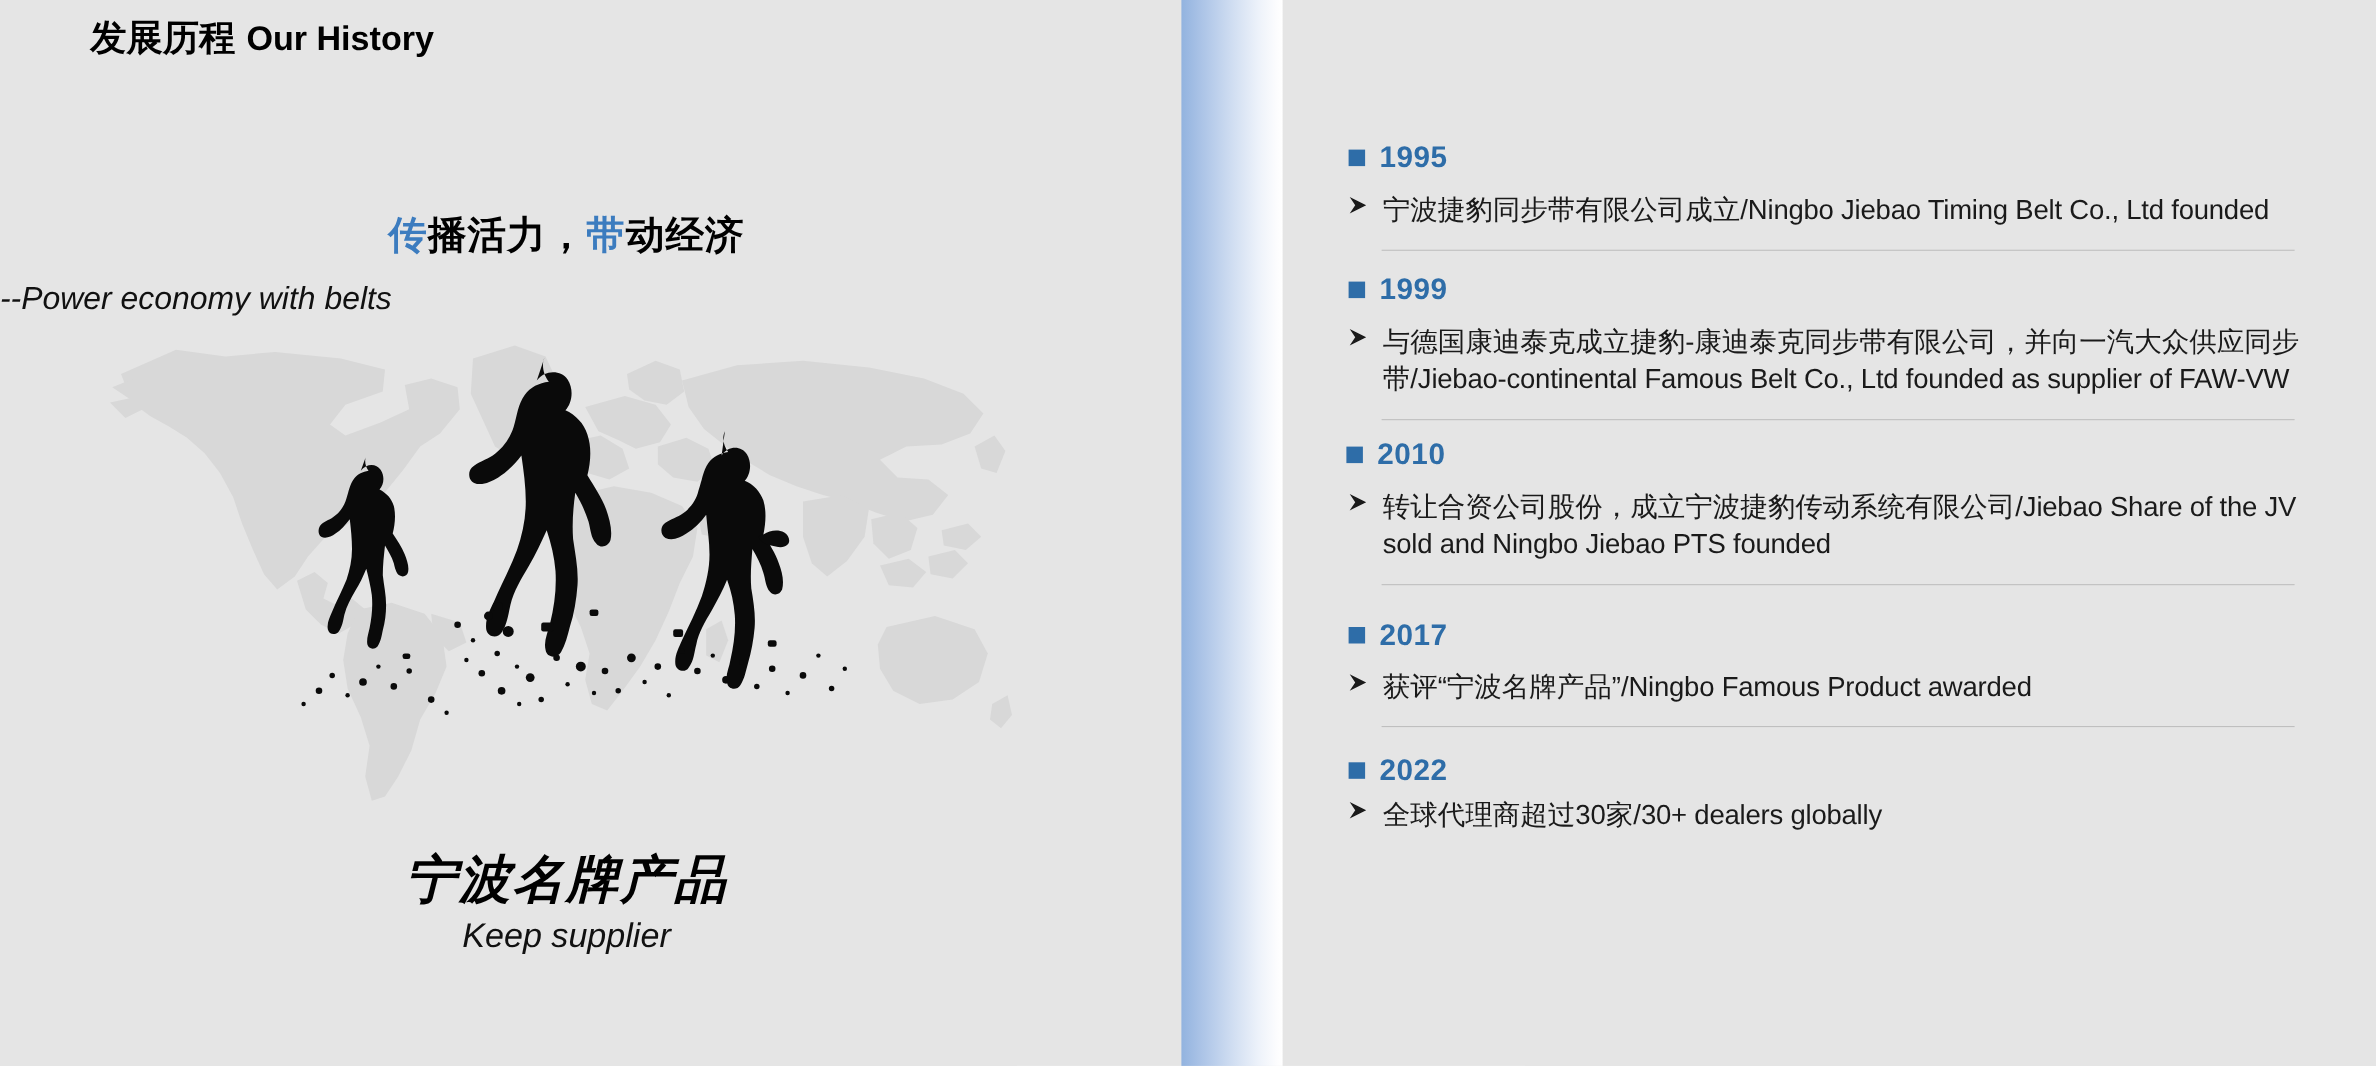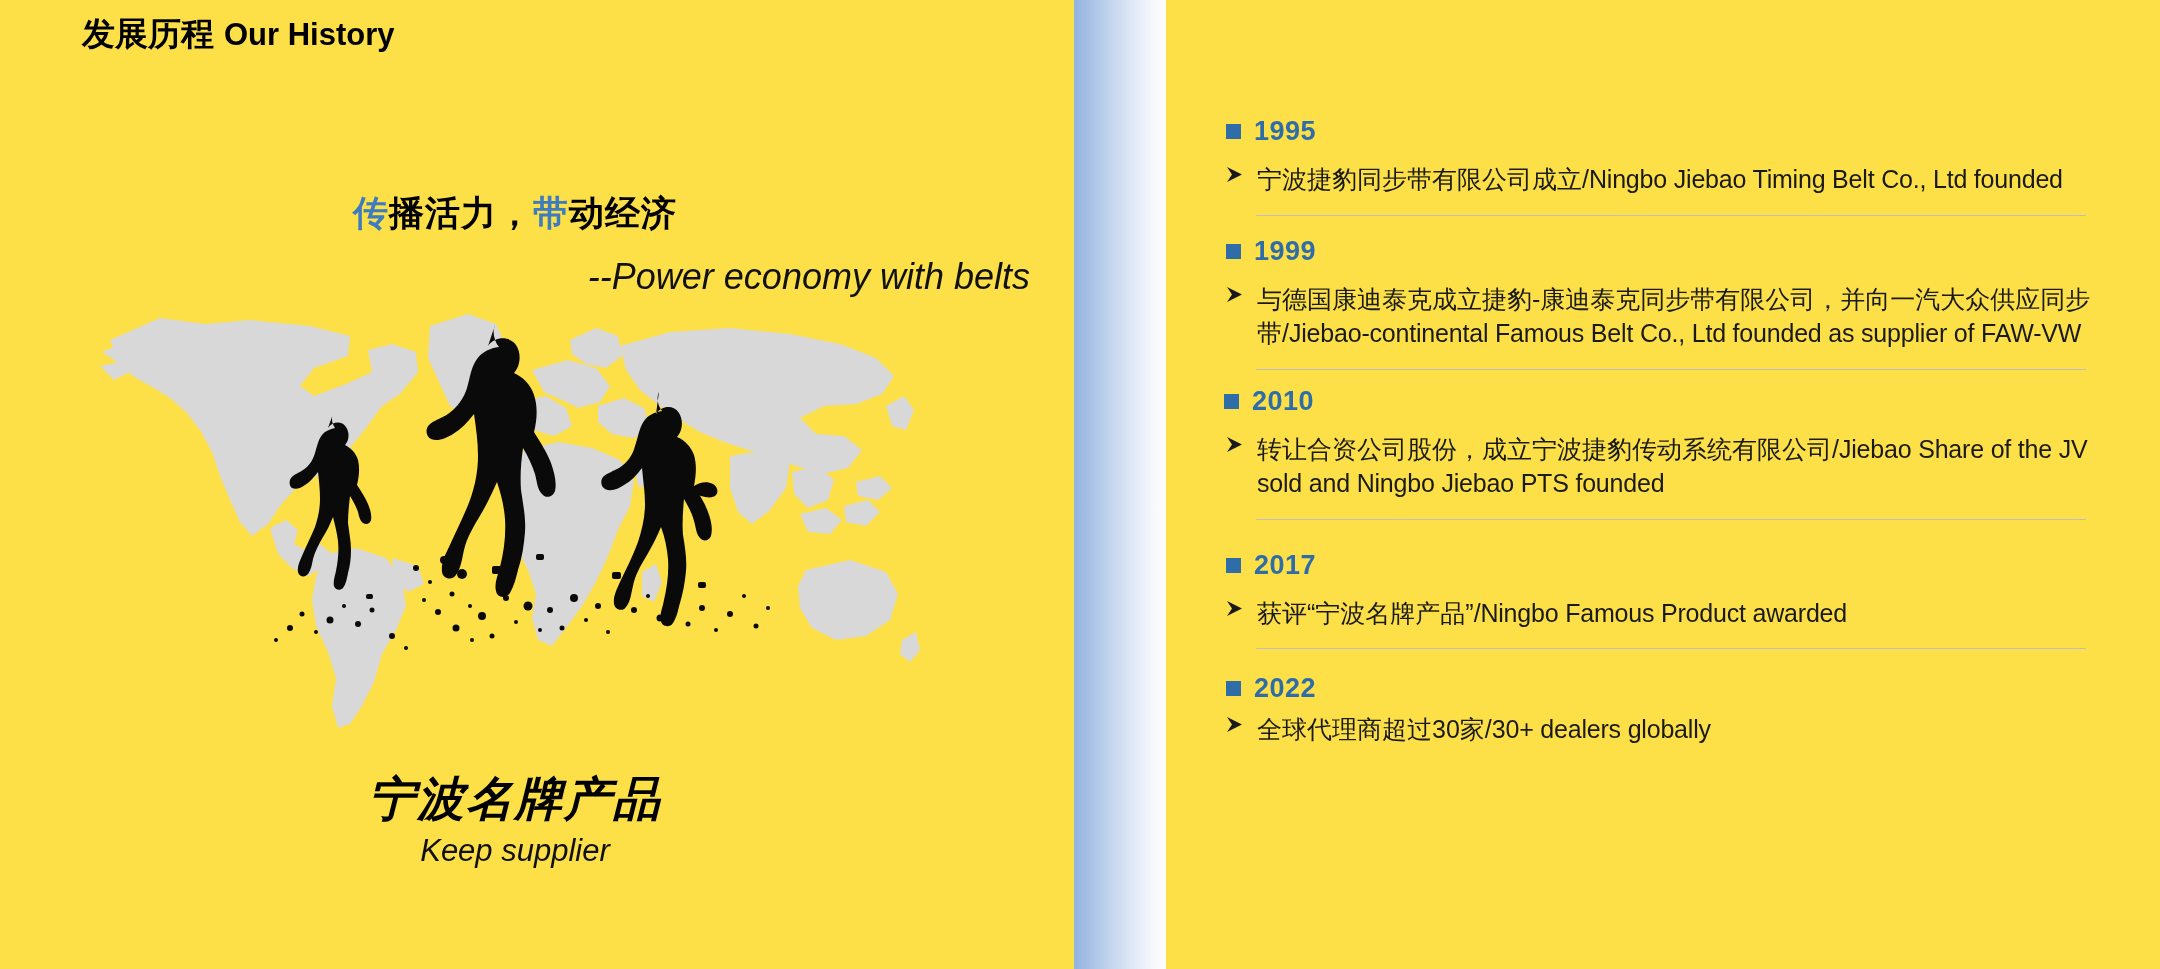--- a/index.html
+++ b/index.html
@@ -9,21 +9,21 @@
     height: 969px;
     background: #ffffff;
     font-family: "Liberation Sans", "DejaVu Sans", sans-serif;
     overflow: hidden;
   }
 
   #slide {
     position: relative;
     width: 2160px;
     height: 969px;
-    background: #fde047;
+    background: #e5e5e5;
   }
 
   
   #slide-title {
     position: absolute;
     left: 82px;
     top: 12px;
     font-size: 33px;
     font-weight: bold;
     color: #000000;
@@ -50,22 +50,22 @@
     font-weight: bold;
     color: #000000;
     letter-spacing: 1px;
   }
   #tagline-zh .hl { color: #3C7CBF; }
 
   #tagline-en {
     position: absolute;
     left: 0; top: 256px;
     width: 1030px;
-    text-align: right;
-    font-size: 36px;
+    text-align: left;
+    font-size: 29px;
     font-style: italic;
     color: #111111;
   }
 
   
   #artwork {
     position: absolute;
     left: 100px;
     top: 310px;
     width: 820px;
@@ -163,21 +163,21 @@
     letter-spacing: -0.2px;
   }
 
   .tl-sep {
     height: 1px;
     background: #BFBFBF;
     margin: 18px 30px 0 30px;
   }
 
   
-  #entry-0 { margin-top: 0px; }
+  #entry-0 { margin-top: 12px; }
   #entry-1 { margin-top: 22px; }
   #entry-2 { margin-top: 18px; }
   #entry-3 { margin-top: 32px; }
   #entry-4 { margin-top: 26px; }
   #entry-4 .tl-desc-row { margin-top: 10px; }
   #entry-2 .tl-year-row { margin-left: -2px; }
 </style>
 </head>
 <body>
 

